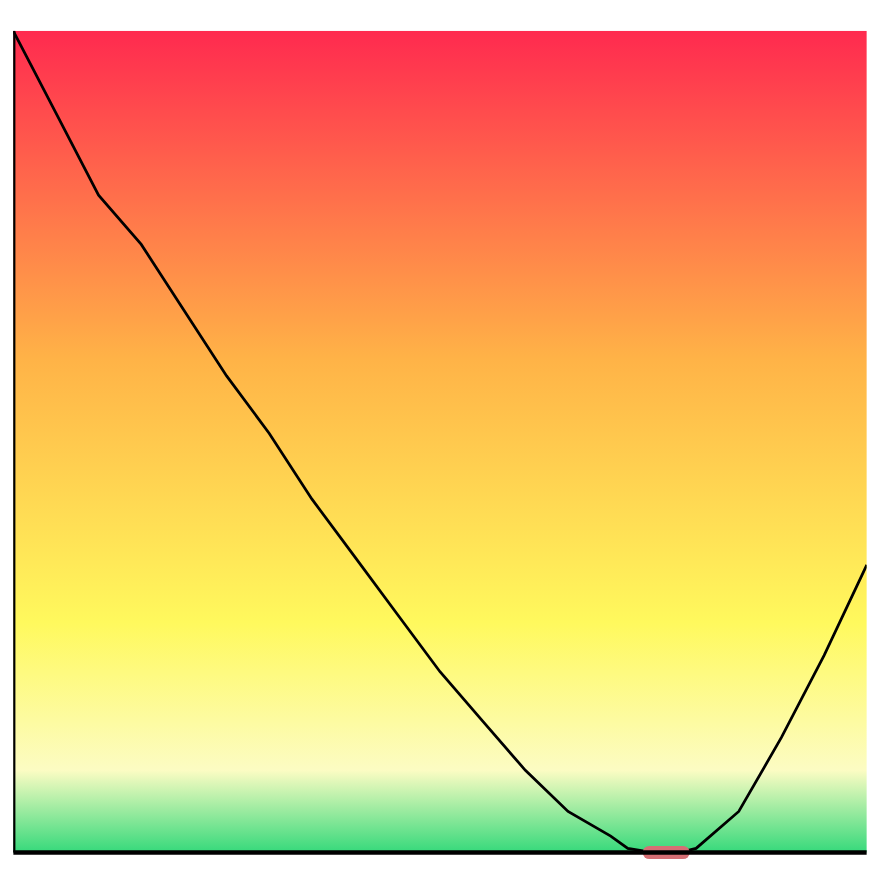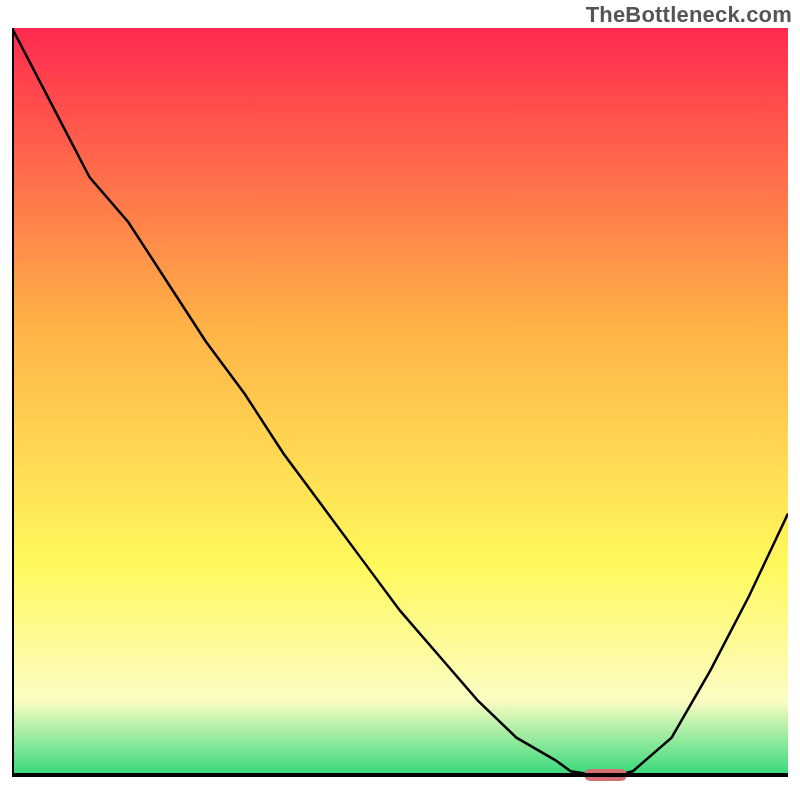--- a/index.html
+++ b/index.html
@@ -39,21 +39,20 @@
     display: block;
   }
   .marker {
     fill: #d66f74;
   }
 </style>
 </head>
 <body>
 
 <div class="container">
-  <div class="watermark">TheBottleneck.com</div>
 
   <div class="plot">
     <svg viewBox="0 0 776 760" preserveAspectRatio="none">
       <defs>
         <linearGradient id="bg-grad" x1="0" y1="0" x2="0" y2="1">
           <stop id="g0" offset="0%" stop-color="#ff2a4f"></stop>
           <stop id="g1" offset="40%" stop-color="#ffb347"></stop>
           <stop id="g2" offset="72%" stop-color="#fff95d"></stop>
           <stop id="g3" offset="90%" stop-color="#fcfcc3"></stop>
           <stop id="g4" offset="100%" stop-color="#36d97b"></stop>

